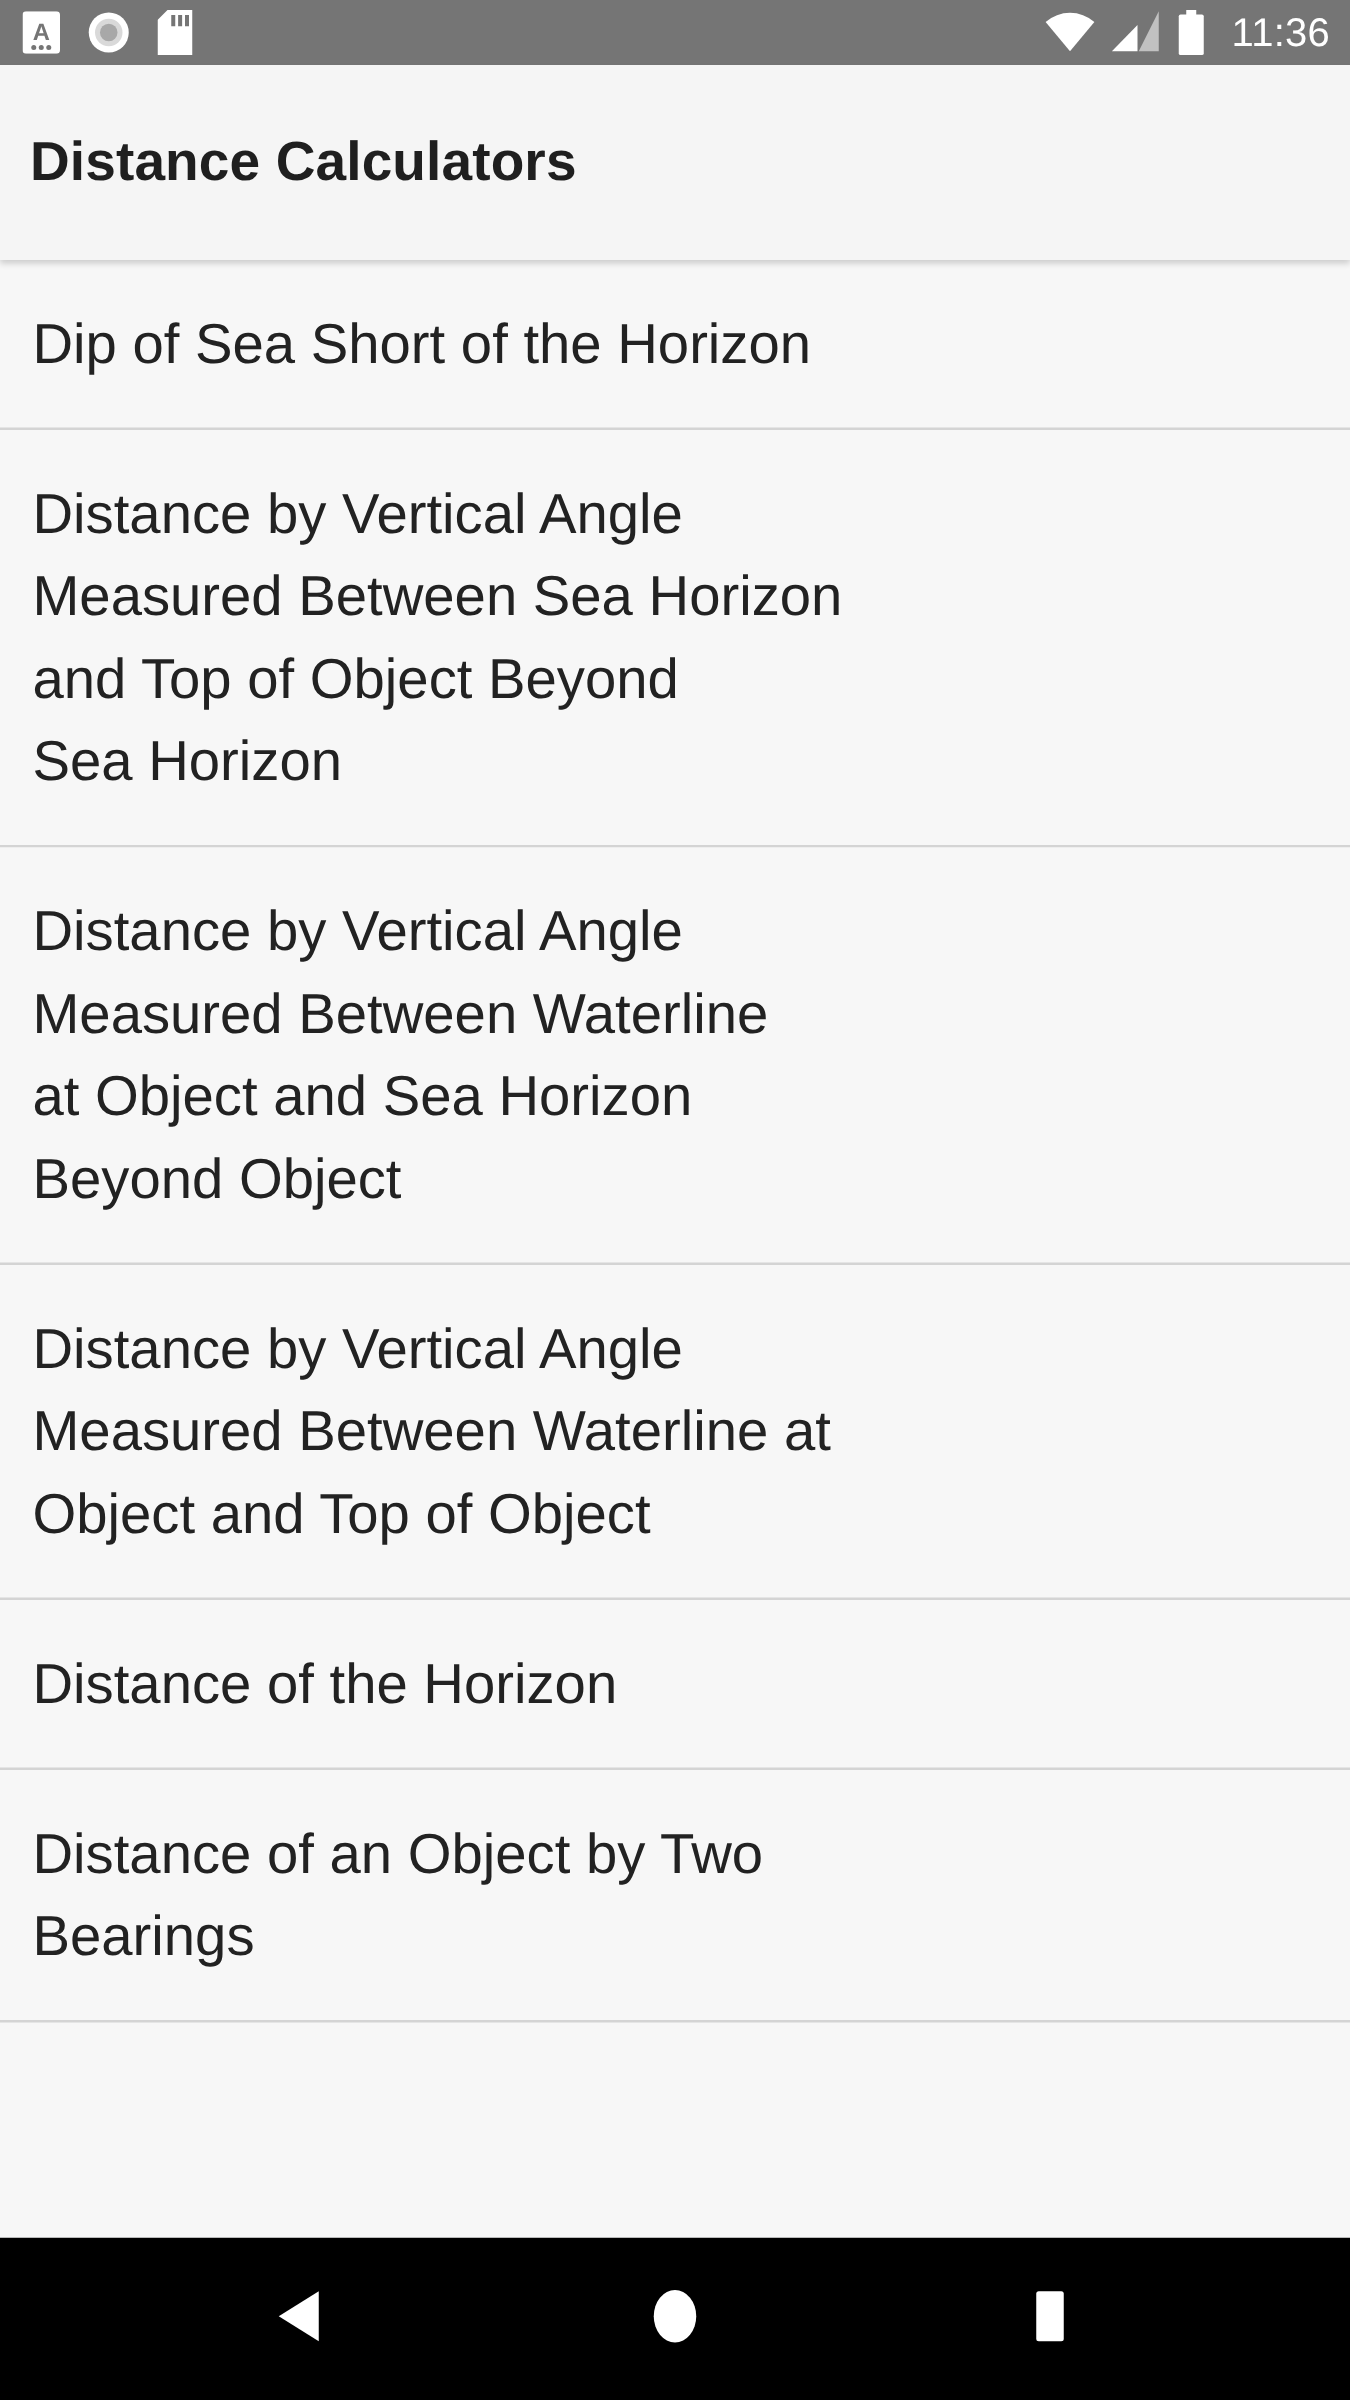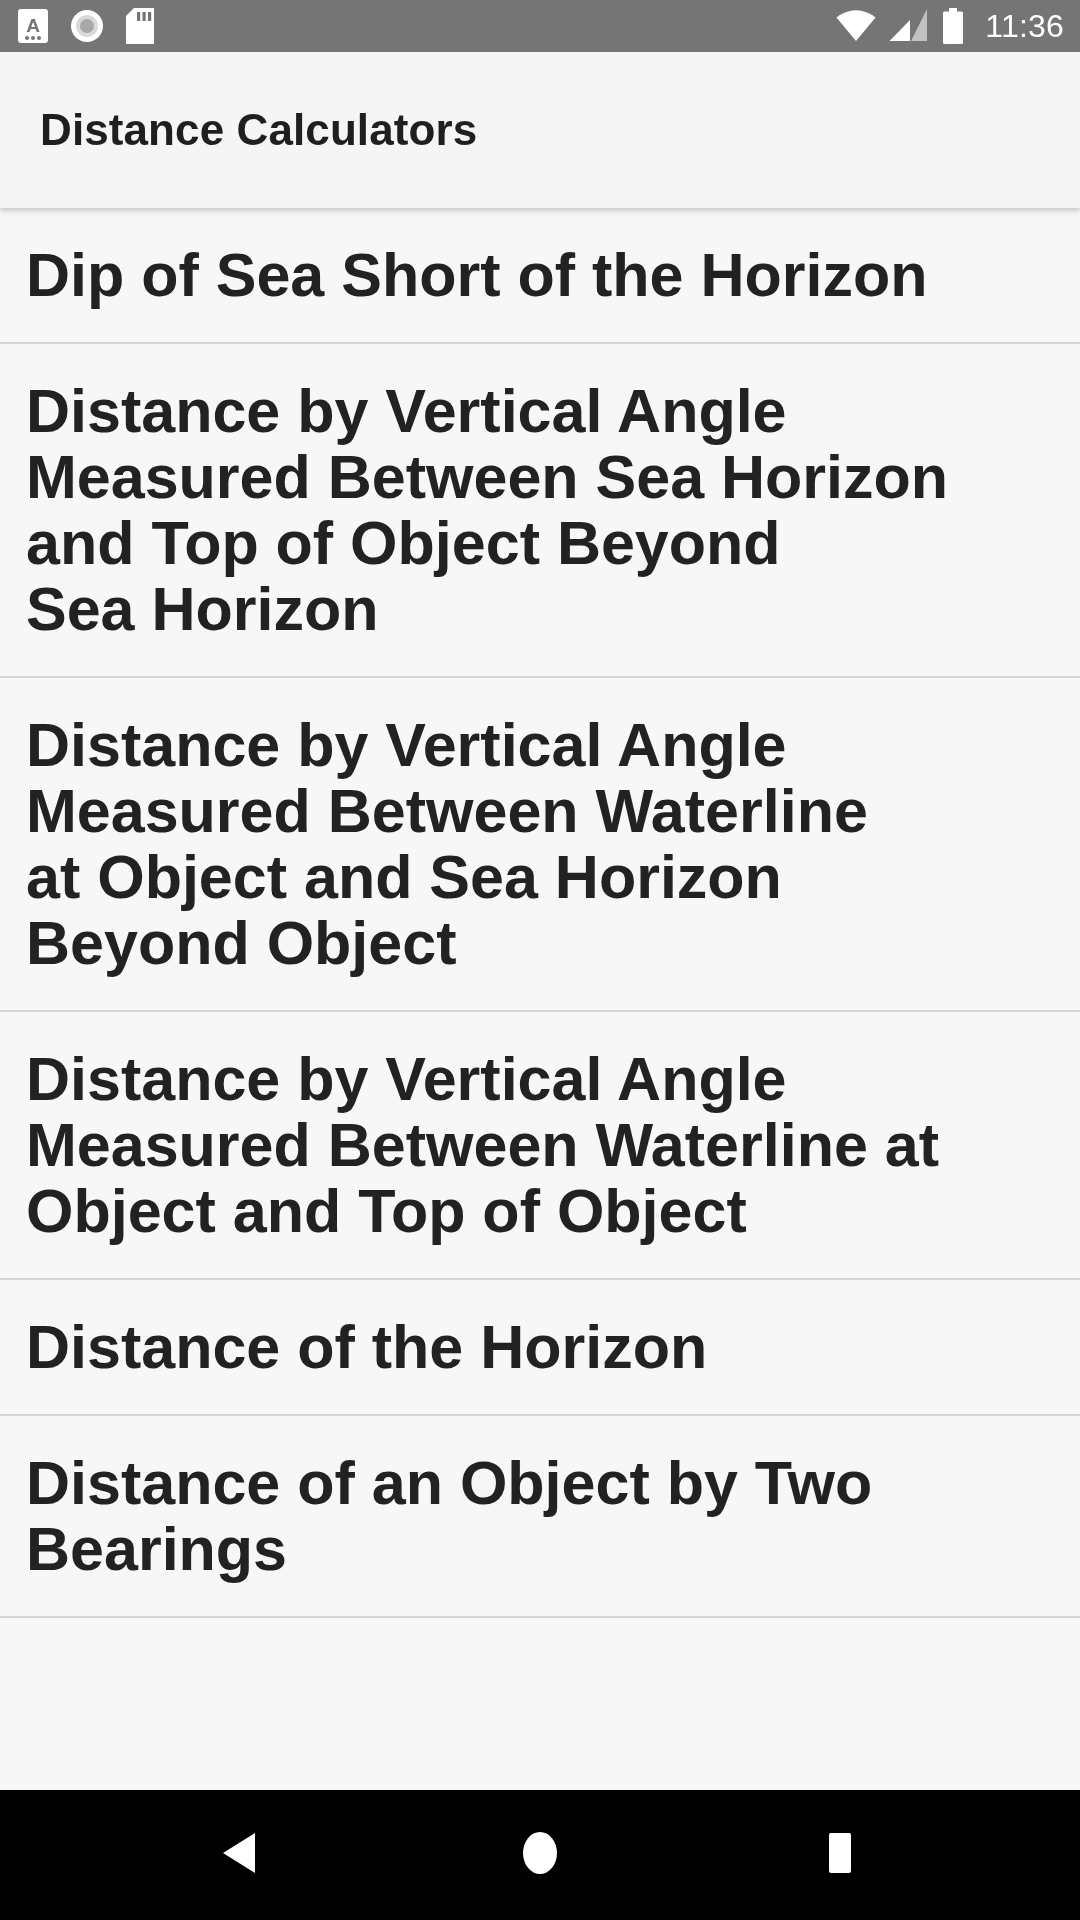--- a/index.html
+++ b/index.html
@@ -59,21 +59,21 @@
   }
 
   
   .app-bar {
     flex: 0 0 156px;
     height: 156px;
     background: #f5f5f5;
     display: flex;
     align-items: center;
     box-sizing: border-box;
-    padding-left: 40px;
+    padding-left: 24px;
     position: relative;
     z-index: 5;
     box-shadow: 0 3px 5px rgba(0,0,0,0.18);
   }
   .app-bar-title {
     font-size: 44px;
     font-weight: 700;
     color: #1f1f1f;
     letter-spacing: 0.1px;
     font-family: "Liberation Sans", sans-serif;
@@ -89,24 +89,24 @@
   .list-item {
     box-sizing: border-box;
     padding: 34px 30px 34px 26px;
     border-bottom: 2px solid #d4d4d4;
     background: #f7f7f7;
   }
   .list-item:first-child {
     border-top: none;
   }
   .list-item-label {
-    font-size: 61px;
+    font-size: 45px;
     line-height: 66px;
     color: #222222;
-    font-weight: 700;
+    font-weight: 400;
     letter-spacing: 0px;
     white-space: pre-line;
     font-family: "Liberation Sans", sans-serif;
   }
 
   
   .nav-bar {
     flex: 0 0 130px;
     height: 130px;
     background: #000000;

